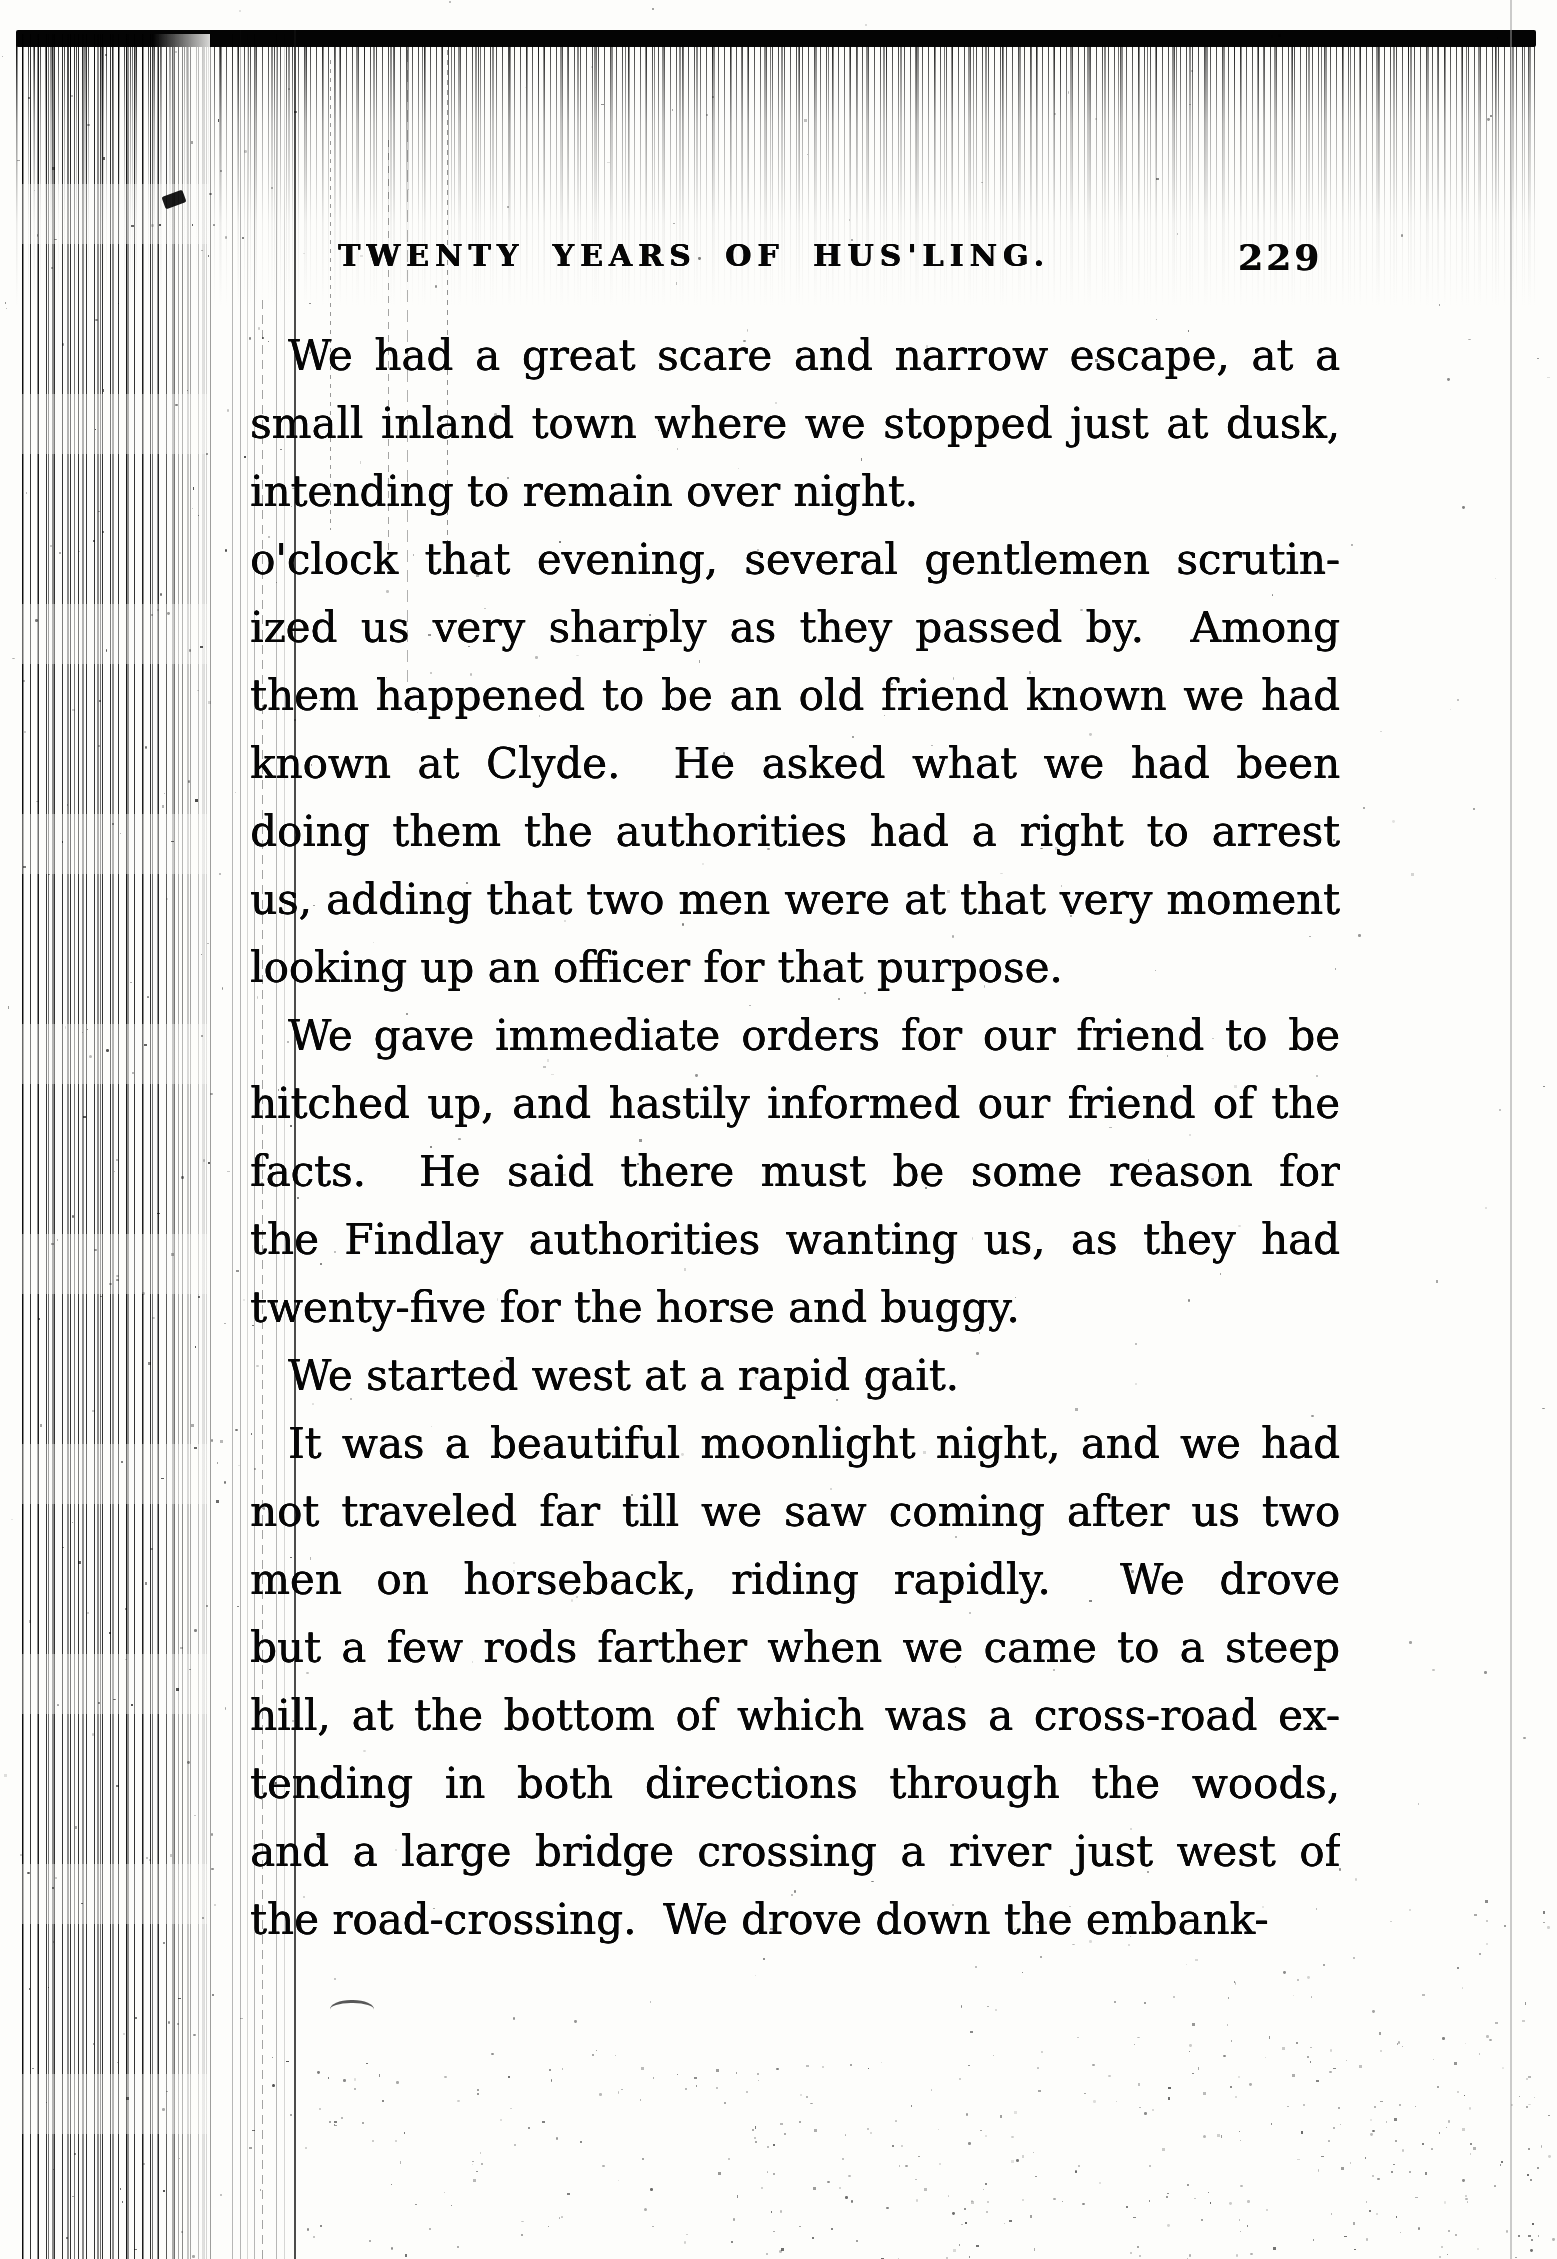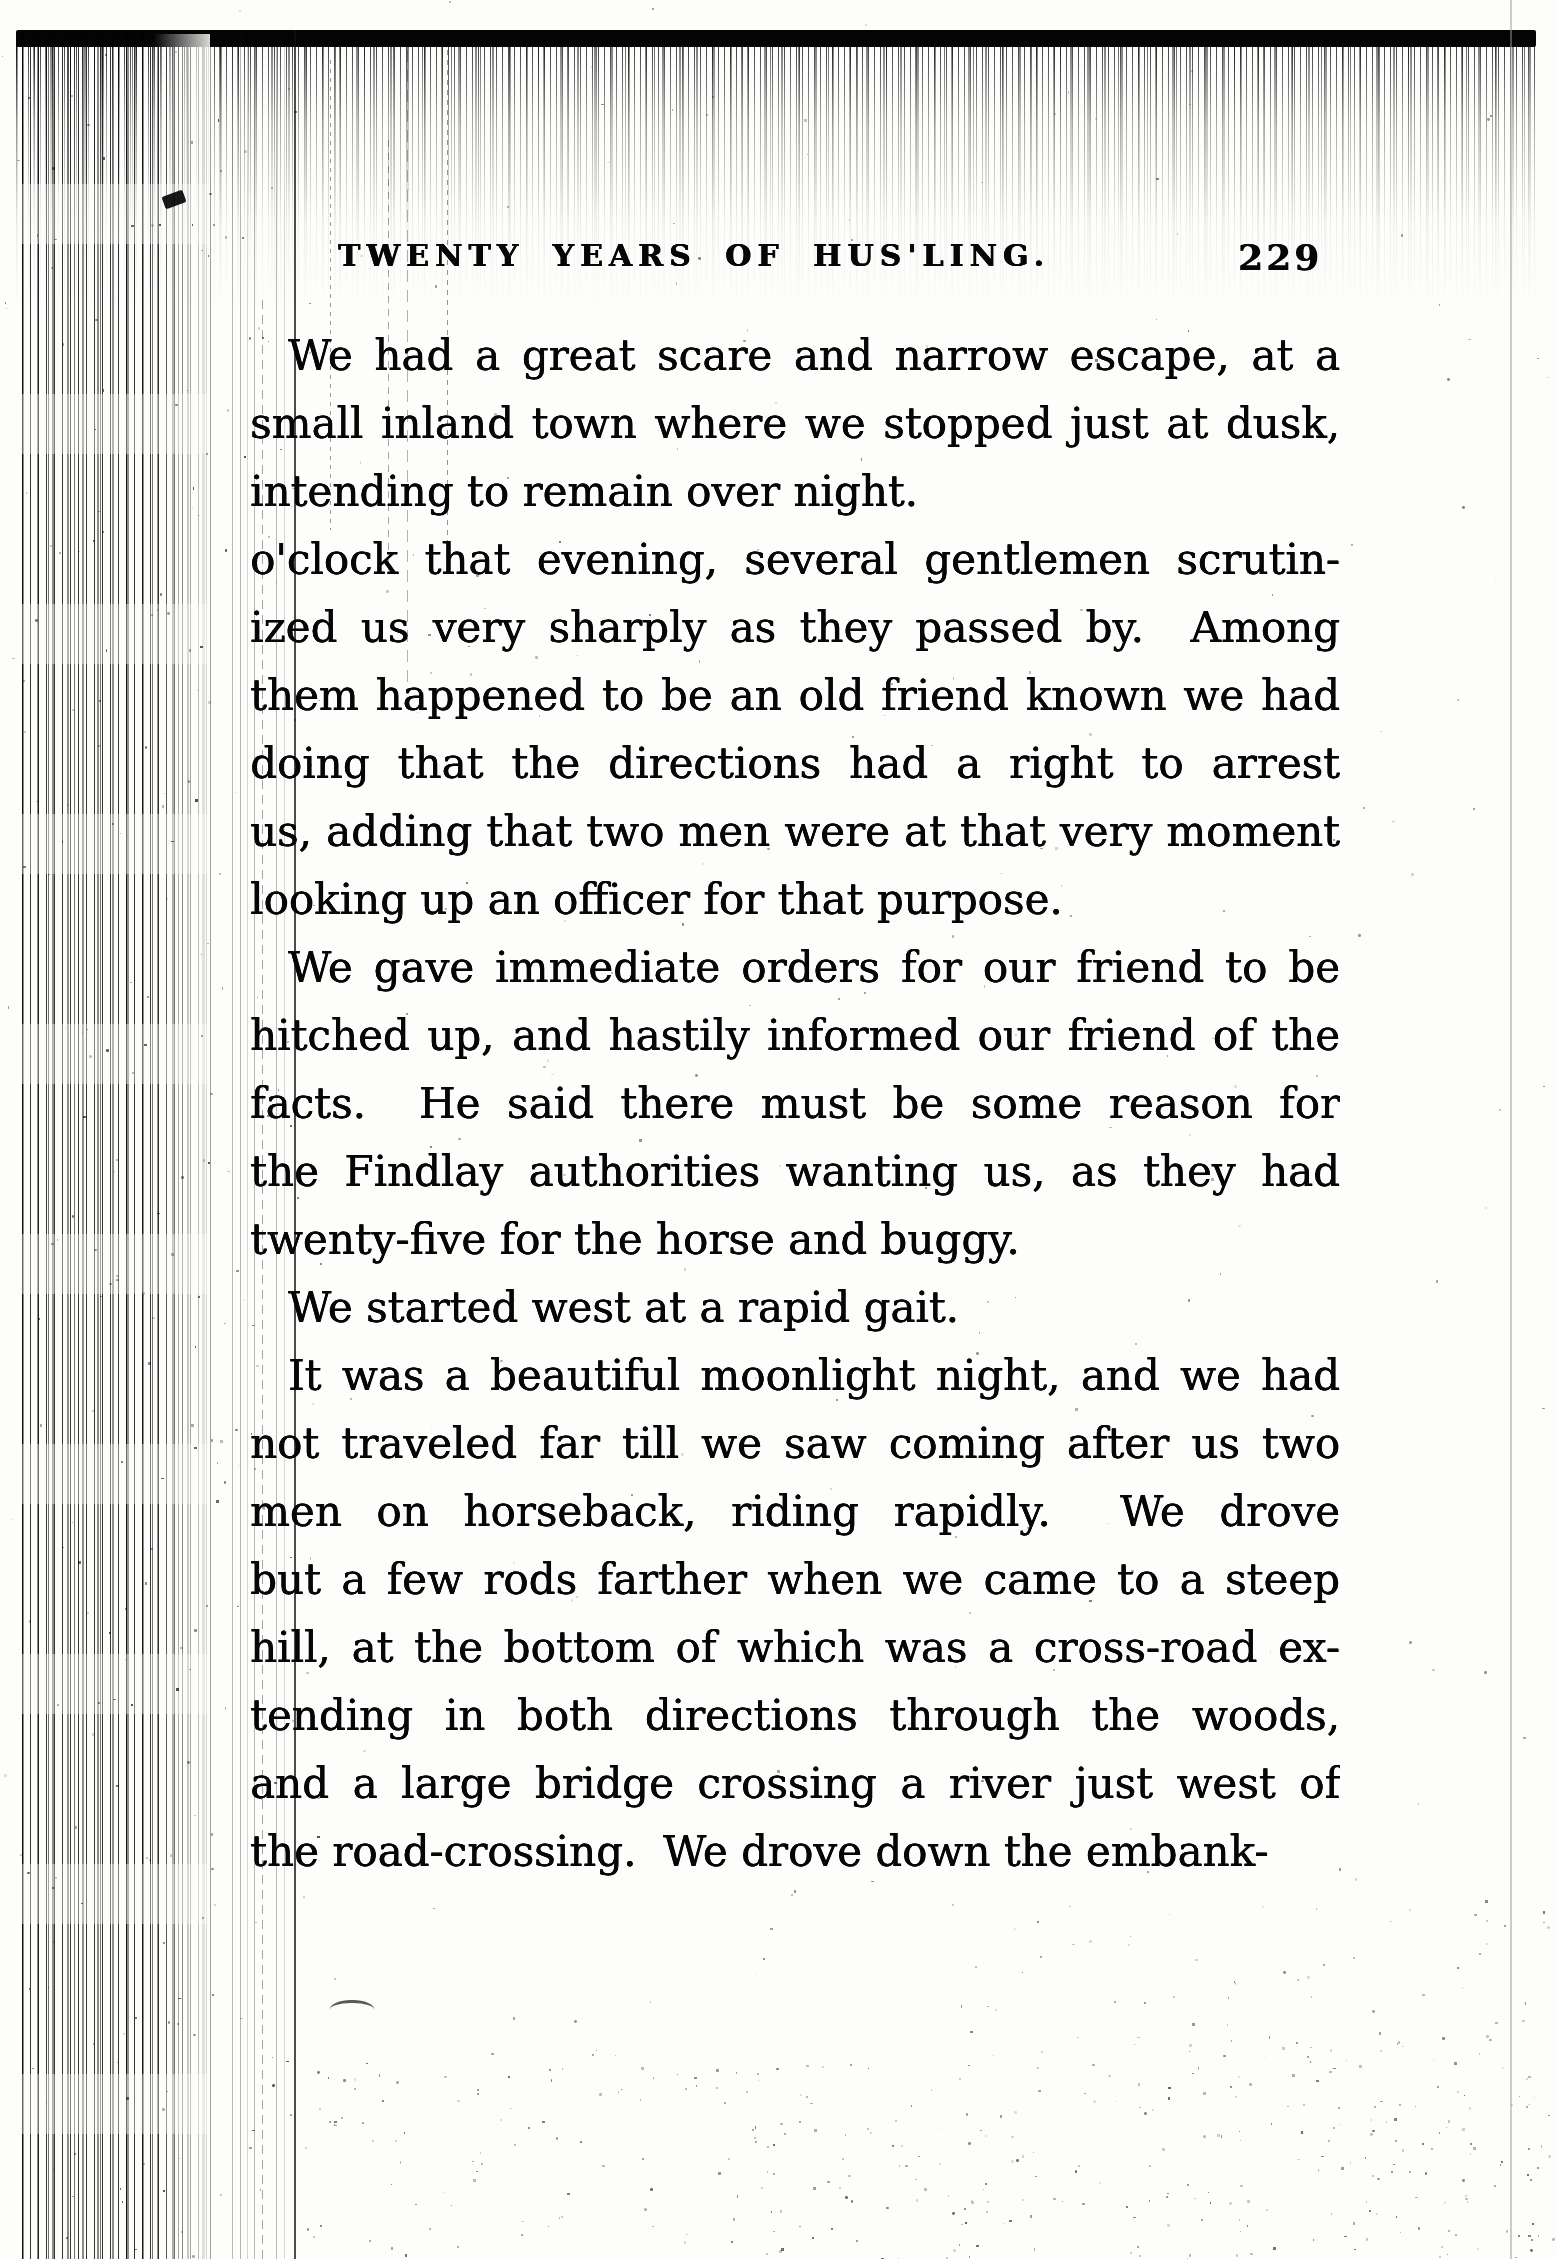--- a/index.html
+++ b/index.html
@@ -1030,21 +1030,22 @@
   <div class="body-text">
       <div class="paragraph">
         <div class="line indent j">We had a great scare and narrow escape, at a</div>
         <div class="line j">small inland town where we stopped just at dusk,</div>
         <div class="line last">intending to remain over night.</div>
       </div>
       <div class="paragraph">
         <div class="line j">o'clock that evening, several gentlemen scrutin-</div>
         <div class="line j">ized us very sharply as they passed by.&nbsp; Among</div>
         <div class="line j">them happened to be an old friend known we had</div>
-        <div class="line j">doing that the directions had a right to arrest</div>
+        <div class="line j">known at Clyde.&nbsp; He asked what we had been</div>
+        <div class="line j">doing them the authorities had a right to arrest</div>
         <div class="line j">us, adding that two men were at that very moment</div>
         <div class="line last">looking up an officer for that purpose.</div>
       </div>
       <div class="paragraph">
         <div class="line indent j">We gave immediate orders for our friend to be</div>
         <div class="line j">hitched up, and hastily informed our friend of the</div>
         <div class="line j">facts.&nbsp; He said there must be some reason for</div>
         <div class="line j">the Findlay authorities wanting us, as they had</div>
         <div class="line last">twenty-five for the horse and buggy.</div>
       </div>

